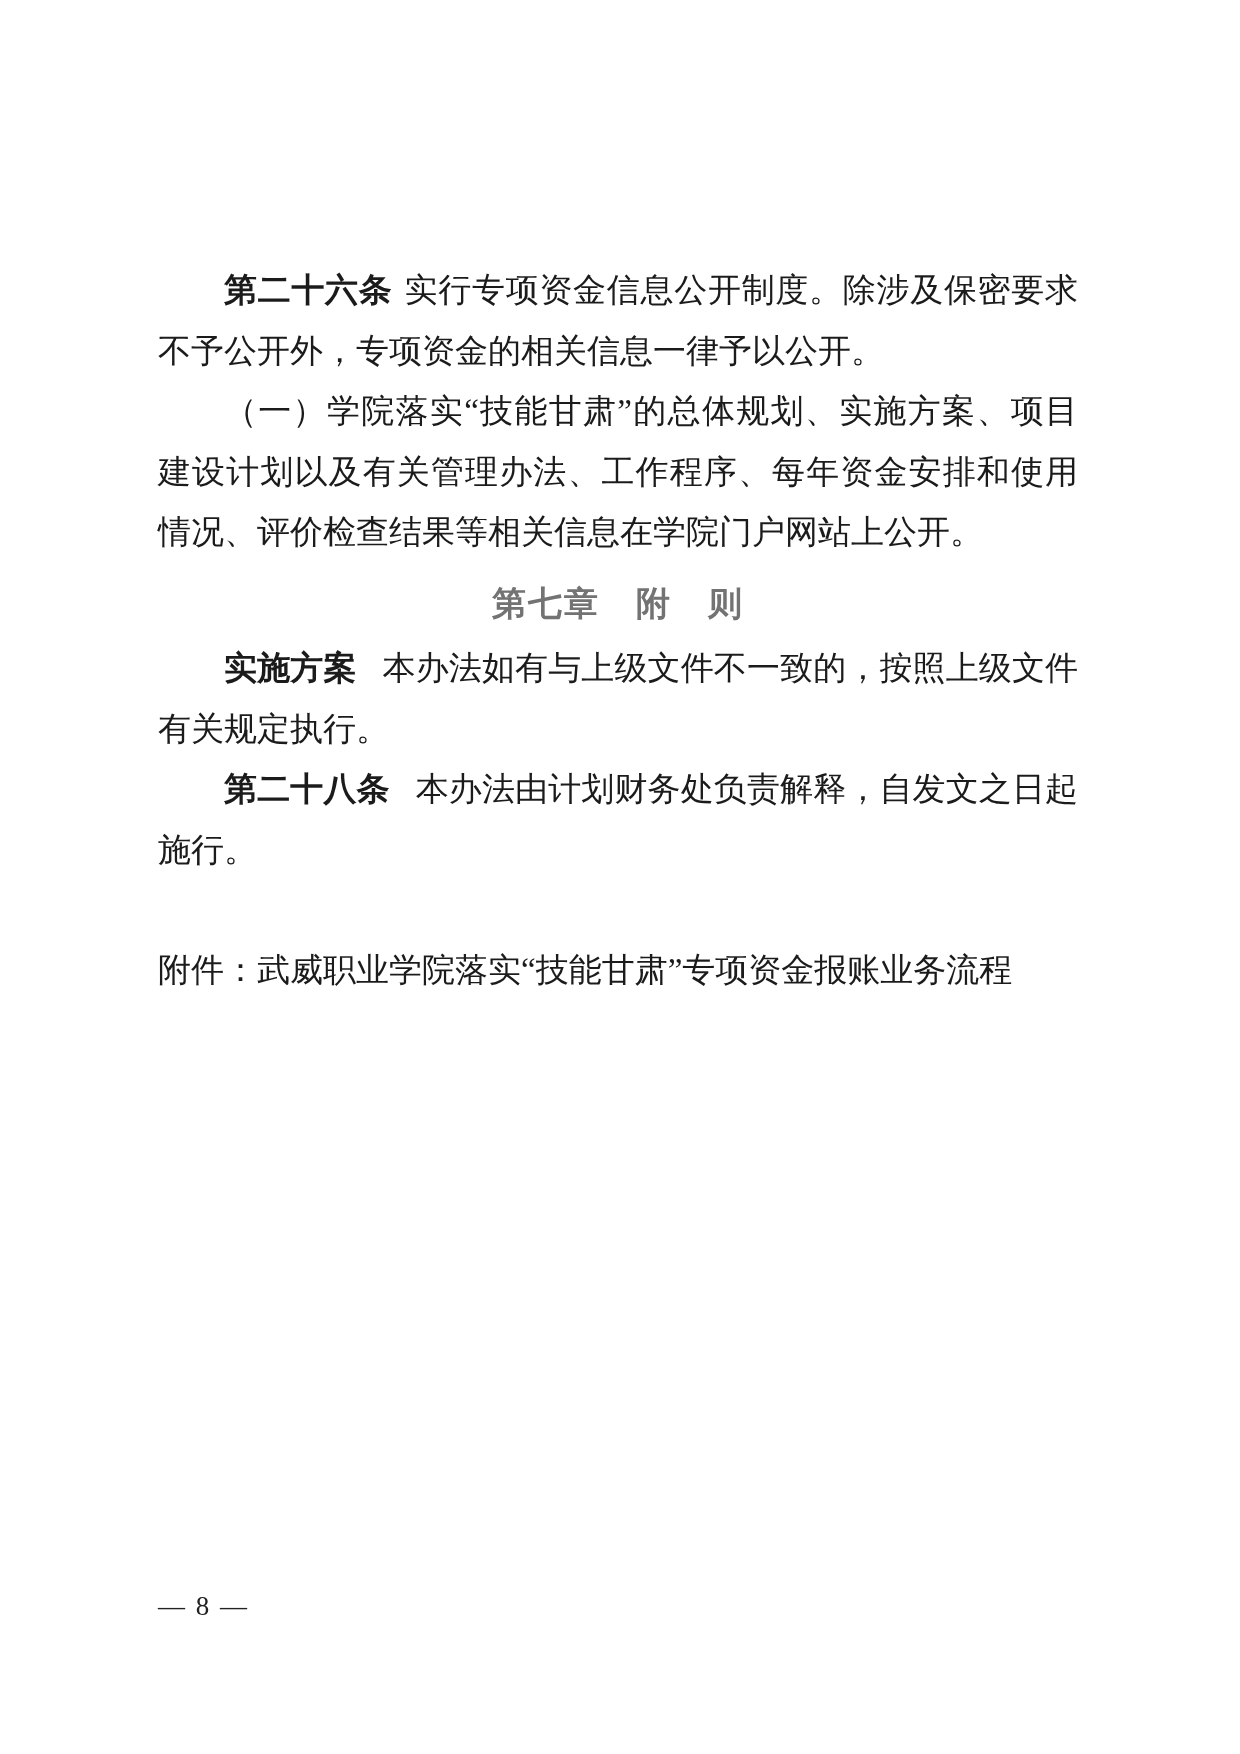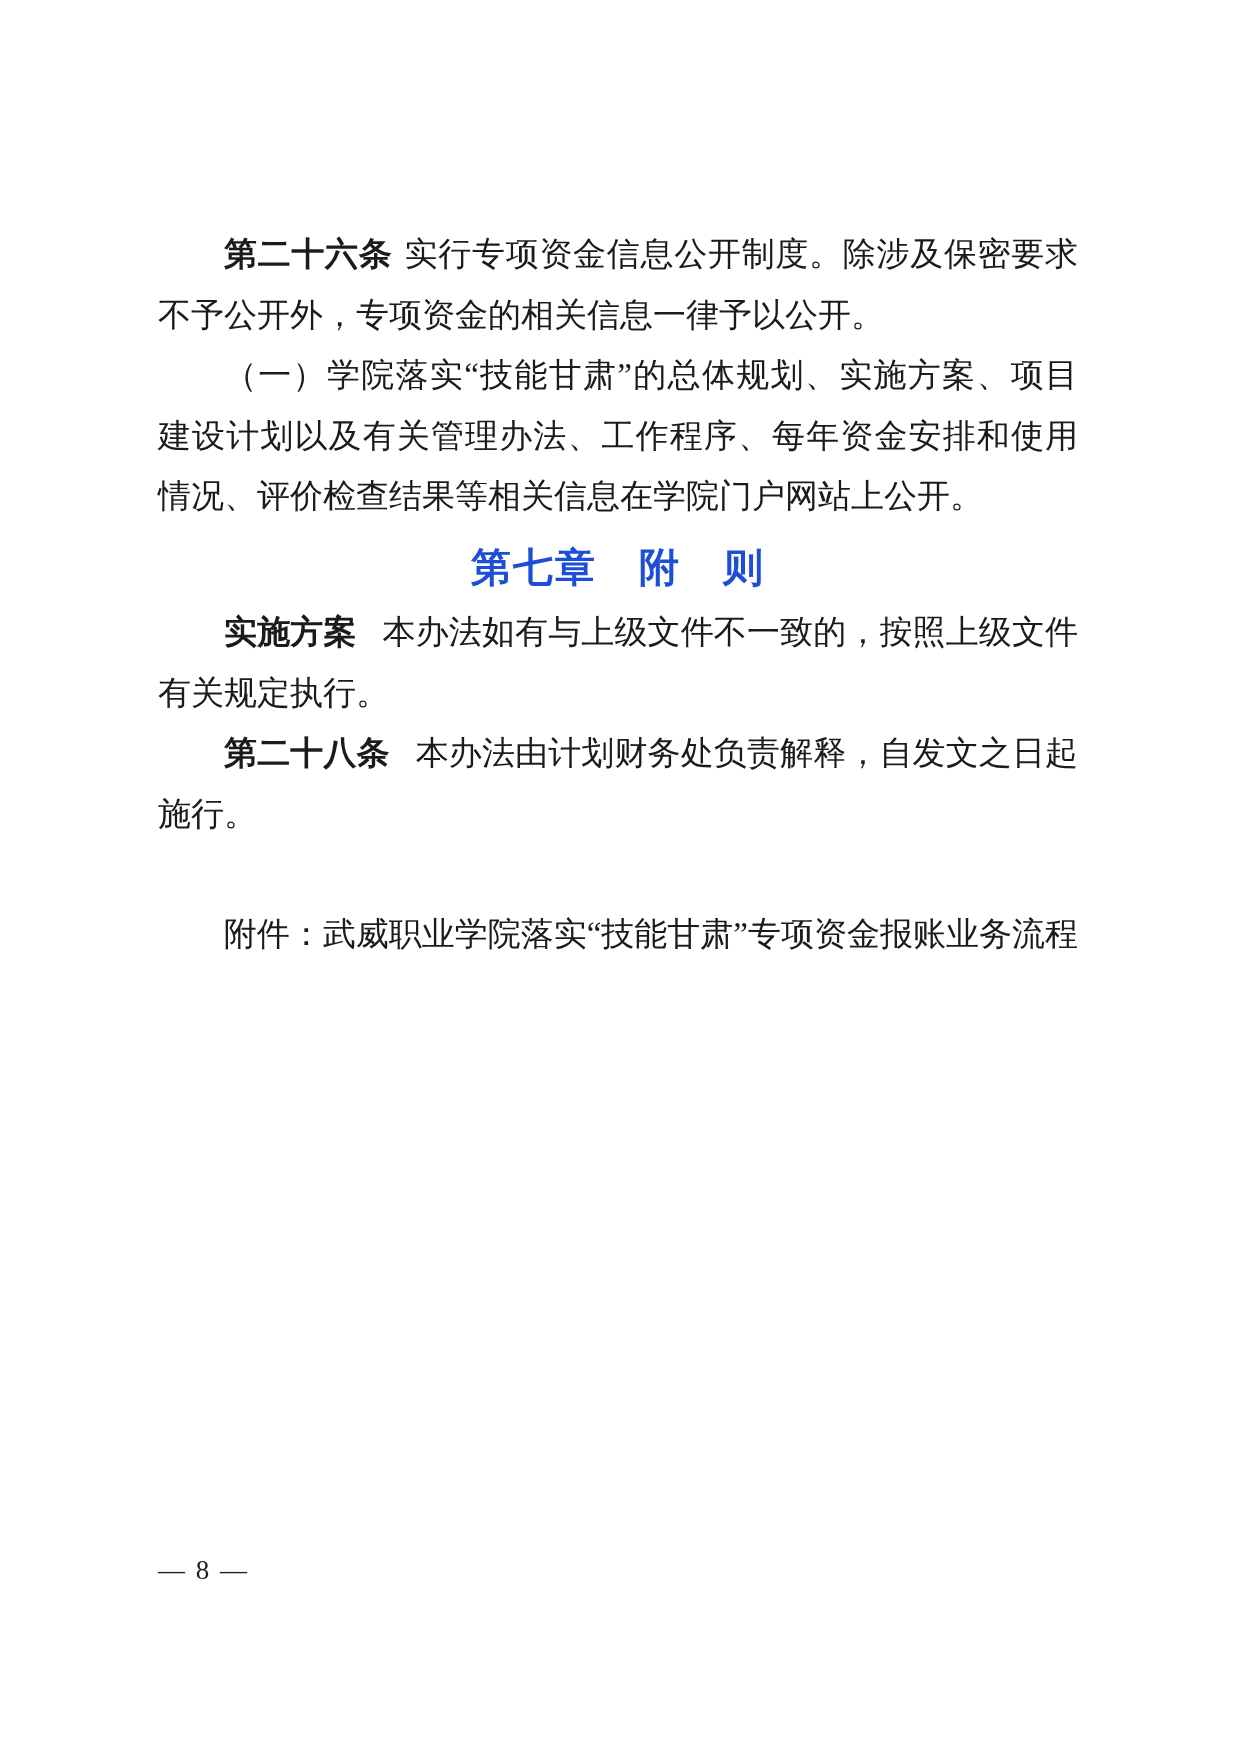--- a/index.html
+++ b/index.html
@@ -12,20 +12,21 @@
     background: #ffffff;
     position: relative;
     font-family: "Liberation Serif", "DejaVu Serif", serif;
     color: #1b1b1b;
     overflow: hidden;
   }
   .page {
     position: absolute;
     inset: 0;
     background: #ffffff;
+    margin-top: 36px;
   }
   .content {
     position: absolute;
     left: 158px;
     top: 224px;
     width: 920px;
   }
   .para {
     margin: 0;
     font-size: 33px;
@@ -37,32 +38,32 @@
   }
   .article-label {
     font-weight: bold;
     margin-right: 12px;
   }
   .article-label.wide-gap {
     margin-right: 26px;
   }
   .chapter {
     margin: 10px 0 5px 0;
-    font-size: 40px;
+    font-size: 34px;
     font-weight: bold;
     line-height: 60.5px;
     text-align: center;
     letter-spacing: 2px;
     font-family: "Liberation Sans", "DejaVu Sans", sans-serif;
-    color: #1d4ed8;
+    color: #737373;
   }
   .attachment {
     margin-top: 60px;
     text-indent: 0;
-    text-align: right;
+    text-align: left;
   }
   .page-number {
     position: absolute;
     left: 158px;
     top: 1553px;
     font-size: 27px;
     line-height: 34px;
     letter-spacing: 2px;
     color: #222;
   }

